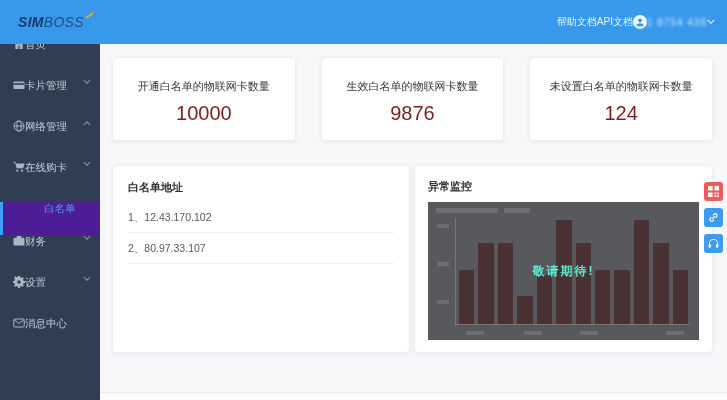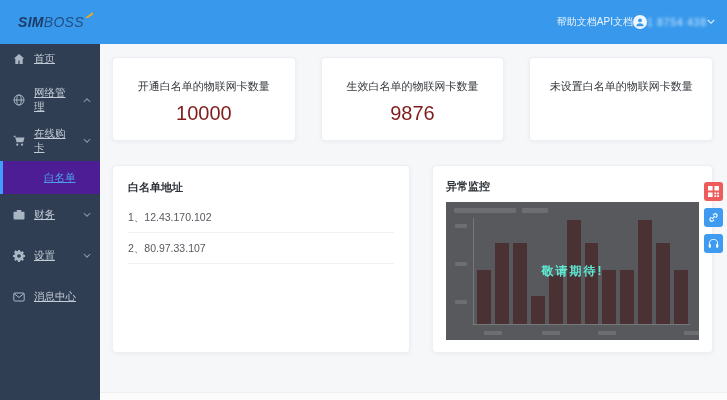--- a/index.html
+++ b/index.html
@@ -17,22 +17,22 @@
                  clip-path:polygon(100% 0, 0 100%, 35% 100%, 100% 40%); }
   .header-right { display:flex; align-items:center; color:#EAF4FE; font-size:10px; }
   .header-right a { color:#EAF4FE; text-decoration:none; cursor:pointer; }
   .avatar { width:14px; height:14px; border-radius:50%; background:#EFF6FD; display:flex;
             align-items:center; justify-content:center; }
   .phone { filter:blur(1.7px); opacity:.85; letter-spacing:1px; }
   .chev-w { display:flex; align-items:center; opacity:.9; }
 
   
   .sidebar { position:absolute; top:26px; left:0; bottom:0; width:100px; background:#2F3E53; padding-top:12px; }
-  .side-item { height:41px; display:flex; align-items:center; gap:9px; padding:0 9px 0 13px;
-               color:#C3CBD6; font-size:10.5px; cursor:pointer; position:relative;text-decoration:underline; }
+  .side-item { height:41px; display:flex; padding:0 9px 0 13px;
+               color:#C3CBD6; font-size:10.5px; cursor:pointer; position:relative; }
   .side-item .s-icon { width:12px; height:12px; display:flex; align-items:center; color:#A9B5C3; flex:0 0 12px;}
   .side-item .s-chev { margin-left:auto; color:#8D9AAB; display:flex; }
   .side-item.sub { height:33px; padding-left:34px; }
   .side-item.active { background:#4c1d95; color:#4E9FE9;padding-left:44px; }
   .side-item.active::before { content:''; position:absolute; left:0; top:0; bottom:0; width:3px; background:#409EFF; }
 
   
   .main { position:absolute; left:100px; top:26px; right:0; bottom:0; background:#F6F7F9; }
   .tabbar { height:16px; background:#fff; border-bottom:1px solid #E5E8ED; display:flex; padding-left:29px; }
   .tab { width:78px; text-align:center; font-size:11px; color:#51575F; line-height:22px;
@@ -40,21 +40,21 @@
   .tab.active { color:#3D9BEE; }
   .tab.active::after { content:''; position:absolute; left:3px; right:3px; bottom:-1px; height:2px; background:#3D9BEE; }
 
   .content { padding:15px 14px 0 12px; }
   .stats-row { display:flex; gap:25px; }
   .stat-card { flex:1; height:84px; background:#fff; border:1px solid #EDEFF4; border-radius:4px;
                box-shadow:0 1px 4px rgba(31,45,61,.05); text-align:center; }
   .stat-label { margin-top:21px; font-size:11px; color:#33373C; }
   .stat-value { margin-top:8px; font-size:20px; color:#7f1d1d; }
 
-  .panels-row { display:flex; gap:22px; margin-top:24px; }
+  .panels-row { display:flex; gap:4px; margin-top:24px; }
   .panel { background:#fff; border:1px solid #EDEFF4; border-radius:4px; height:188px;
            box-shadow:0 1px 4px rgba(31,45,61,.05); }
   .panel-title { font-size:11px; font-weight:bold; color:#2E3237; }
   .panel.wl { width:298px; padding:14px 15px 0 15px; }
   .wl-row { font-size:10.5px; color:#55595E; height:31px; line-height:31px;
             border-bottom:1px solid #F0F1F4; cursor:default; }
   .wl-list { margin-top:7px; }
   .panel.mon { flex:1; padding:13px 13px 0 13px; position:relative; }
 
   .chart-box { margin-top:8px; height:138px; background:#58595C; position:relative; overflow:hidden; }
@@ -113,20 +113,34 @@
 
   <div class="side-item">
     <span class="s-icon">
       <svg width="12" height="12" viewBox="0 0 12 12" fill="currentColor">
           <path d="M6 1L.8 5.6h1.5V11h3.1V7.6h1.2V11h3.1V5.6h1.5z"></path>
         </svg>
     </span>
     <span>首页</span>
   </div>
 
+  <div class="side-item">
+    <span class="s-icon">
+      <svg width="12" height="12" viewBox="0 0 12 12" fill="currentColor">
+          <rect x="0.5" y="2.5" width="11" height="7.5" rx="1"></rect>
+          <rect x="0.5" y="4.2" width="11" height="1.6" fill="#2F3E53"></rect>
+        </svg>
+    </span>
+    <span>卡片管理</span>
+    <span class="s-chev">
+      <svg width="8" height="6" viewBox="0 0 10 7">
+          <path d="M1 1l4 4 4-4" fill="none" stroke="currentColor" stroke-width="1.3"></path>
+        </svg>
+    </span>
+  </div>
 
   <div class="side-item">
     <span class="s-icon">
       <svg width="12" height="12" viewBox="0 0 12 12" fill="none" stroke="currentColor" stroke-width="1">
           <circle cx="6" cy="6" r="5"></circle>
           <ellipse cx="6" cy="6" rx="2.2" ry="5"></ellipse>
           <line x1="1" y1="6" x2="11" y2="6"></line>
         </svg>
     </span>
     <span>网络管理</span>
@@ -208,20 +222,21 @@
       <div class="stat-card">
         <div class="stat-label">开通白名单的物联网卡数量</div>
         <div class="stat-value">10000</div>
       </div>
       <div class="stat-card">
         <div class="stat-label">生效白名单的物联网卡数量</div>
         <div class="stat-value">9876</div>
       </div>
       <div class="stat-card">
         <div class="stat-label">未设置白名单的物联网卡数量</div>
+        <div class="stat-value">124</div>
       </div>
     </div>
 
     <div class="panels-row">
       <div class="panel wl">
         <div class="panel-title">白名单地址</div>
         <div class="wl-list">
           <div class="wl-row">1、12.43.170.102</div>
           <div class="wl-row">2、80.97.33.107</div>
         </div>

